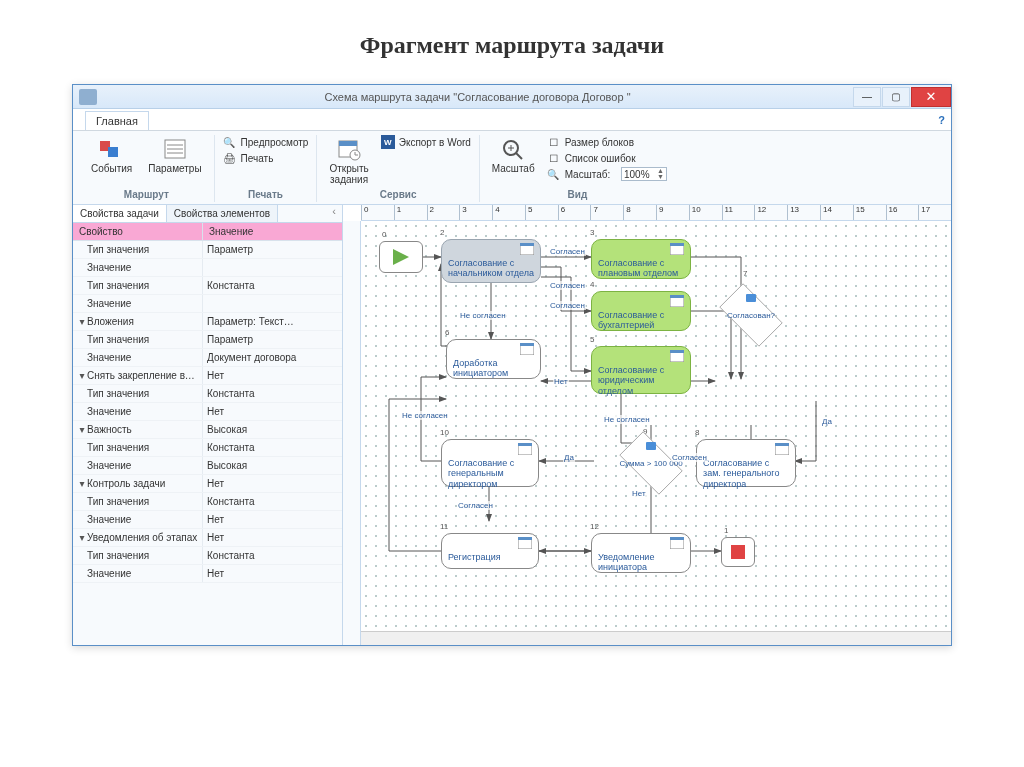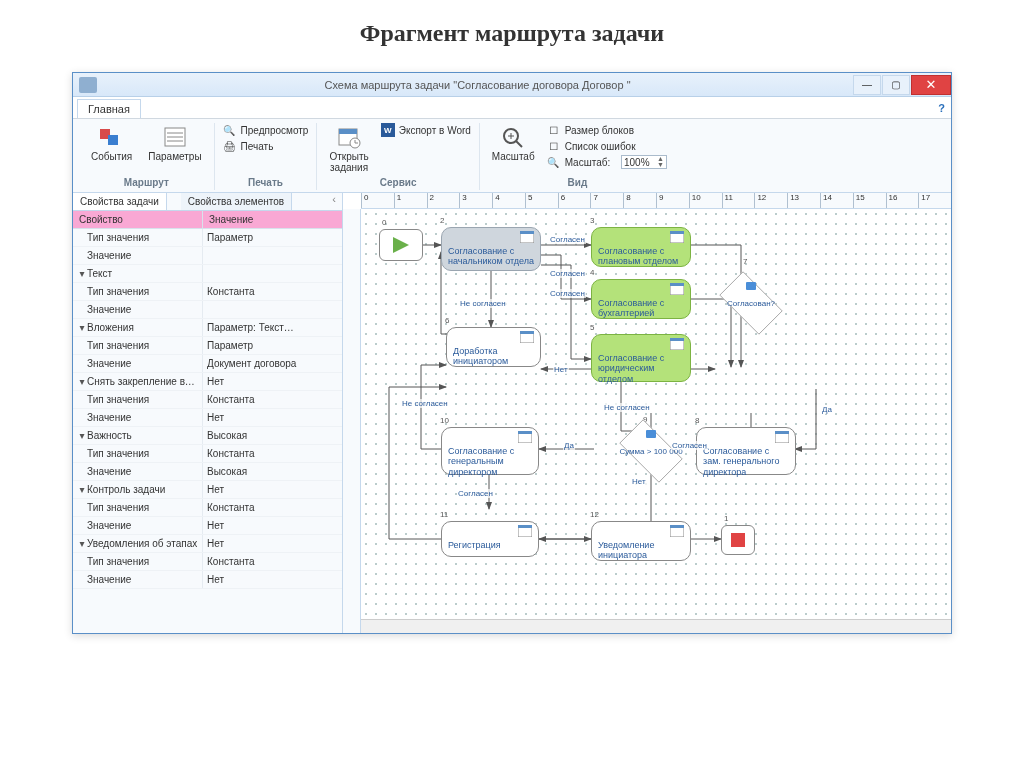--- a/index.html
+++ b/index.html
@@ -1,30 +1,30 @@
 <!DOCTYPE html>
 <html><head>
 <meta charset="utf-8">
 <style>
 * { box-sizing: border-box; margin: 0; padding: 0; }
 body { font-family: "Segoe UI", Tahoma, sans-serif; font-size: 11px; background: #fff; color: #333; }
-.page { padding: 20px 30px; }
+.page { padding: 20px 30px; margin-top: 12px; }
 .page-title { text-align: center; font-size: 24px; font-weight: bold; font-family: "Times New Roman", serif; margin-bottom: 25px; }
 .app-window { border: 1px solid #5a8fc7; background: #fff; width: 880px; margin: 0 auto; box-shadow: 0 2px 8px rgba(0,0,0,0.15); }
 
 
 .titlebar { height: 24px; background: linear-gradient(#e8f1fb, #d8e8f9); display: flex; align-items: center; position: relative; border-bottom: 1px solid #b8d0e8; }
 .titlebar-icon { width: 18px; height: 16px; margin: 0 6px; background: #8fafd0; border-radius: 2px; }
 .titlebar-text { flex: 1; text-align: center; font-size: 11px; color: #555; overflow: hidden; white-space: nowrap; }
 .titlebar-btns { display: flex; }
 .tbtn { width: 28px; height: 20px; margin-left: 1px; display: flex; align-items: center; justify-content: center; font-size: 10px; border: 1px solid #c5d8ec; background: #e8f1fb; }
 .tbtn.close { background: #e04343; color: #fff; border-color: #c03030; width: 40px; height: 20px; font-size: 13px; }
 
 
-.ribbon-tabs { height: 22px; background: #fff; border-bottom: 1px solid #d0d8e0; display: flex; align-items: flex-end; padding-left: 4px; }
+.ribbon-tabs { height: 22px; background: #fff; border-bottom: 1px solid #d0d8e0; display: flex; align-items: flex-end; padding-left: 12px; }
 .ribbon-tab { padding: 3px 10px; font-size: 11px; background: #f4f8fc; border: 1px solid #c5d8ec; border-bottom: none; margin-right: 2px; }
 .ribbon-tab.active { background: #fff; }
 .ribbon-help { margin-left: auto; margin-right: 6px; color: #2a6fbb; font-weight: bold; align-self: center; }
 
 
 .ribbon { display: flex; background: #f7fafd; border-bottom: 1px solid #c5d8ec; padding: 4px 6px 2px; }
 .ribbon-group { border-right: 1px solid #dde6ef; padding: 0 8px 2px; display: flex; flex-direction: column; }
 .ribbon-group:last-child { border-right: none; }
 .rg-body { display: flex; align-items: flex-start; gap: 8px; flex: 1; }
 .rg-label { text-align: center; font-size: 10px; color: #6a7a8a; margin-top: 2px; font-weight: bold; }
@@ -33,21 +33,21 @@
 .rg-bigbtn span { font-size: 10px; text-align: center; line-height: 1.1; }
 .rg-col { display: flex; flex-direction: column; gap: 2px; }
 .rg-sm { display: flex; align-items: center; gap: 4px; font-size: 10px; white-space: nowrap; }
 .rg-sm .sico { width: 14px; height: 14px; display: inline-flex; align-items: center; justify-content: center; }
 .spin { border: 1px solid #abc; padding: 0 2px; background: #fff; width: 46px; display: inline-flex; align-items: center; }
 .spin .updn { margin-left: auto; font-size: 7px; line-height: 6px; color: #666; }
 
 
 .main { display: flex; height: 440px; }
 .sidepanel { width: 270px; border-right: 1px solid #c5d8ec; background: #f7fafd; display: flex; flex-direction: column; }
-.sp-tabs { display: flex; border-bottom: 1px solid #c5d8ec; gap: 14px; }
+.sp-tabs { display: flex; border-bottom: 1px solid #c5d8ec; }
 .sp-tab { padding: 3px 7px; font-size: 10px; border-right: 1px solid #c5d8ec; background: #eef4fa; white-space: nowrap; }
 .sp-tab.active { background: #fff; }
 .sp-collapse { margin-left: auto; padding: 0 6px; color: #888; }
 
 
 .propgrid { flex: 1; overflow: auto; font-size: 10px; }
 .pg-head { display: flex; background: #f9a8d4; border-bottom: 1px solid #d8e2ec; }
 .pg-head div { padding: 3px 6px; }
 .pg-head .c1 { width: 130px; border-right: 1px solid #d8e2ec; }
 .pg-row { display: flex; border-bottom: 1px solid #eef2f6; }
@@ -212,24 +212,20 @@
             <div class="c1">Свойство</div>
             <div class="c2">Значение</div>
           </div>
           <div id="pgrows">
               <div class="pg-row">
                 <div class="c1">Тип значения</div>
                 <div class="c2">Параметр</div>
               </div>
               <div class="pg-row">
                 <div class="c1">Значение</div>
-                <div class="c2"></div>
-              </div>
-              <div class="pg-row group">
-                <div class="c1"><span class="exp">▾</span>Текст</div>
                 <div class="c2"></div>
               </div>
               <div class="pg-row">
                 <div class="c1">Тип значения</div>
                 <div class="c2">Константа</div>
               </div>
               <div class="pg-row">
                 <div class="c1">Значение</div>
                 <div class="c2"></div>
               </div>

